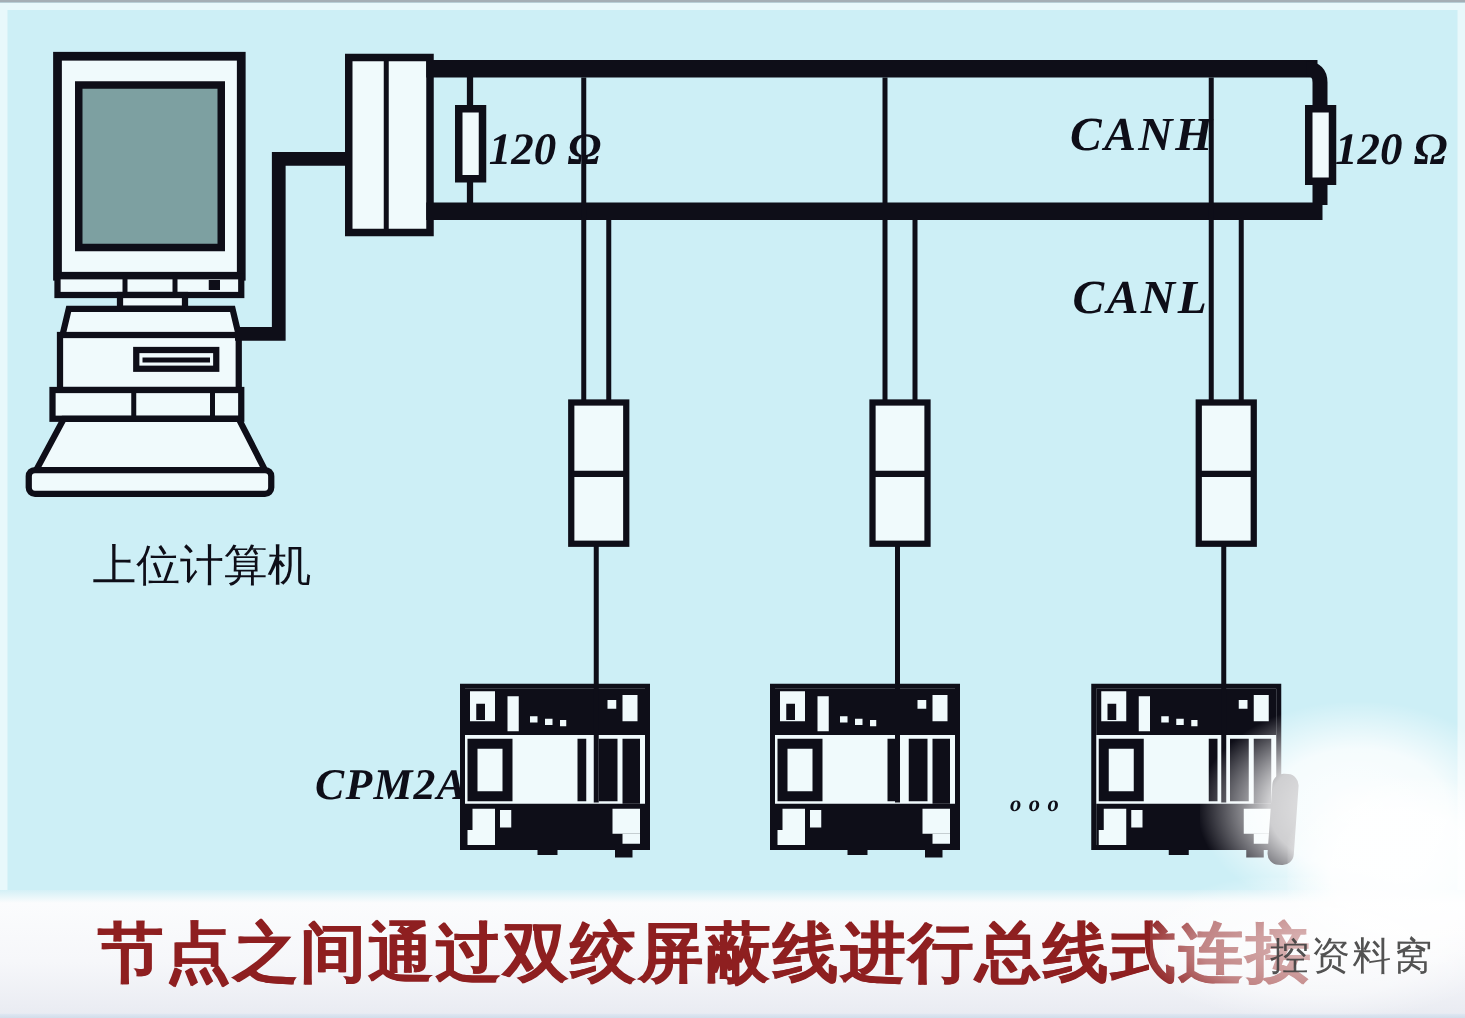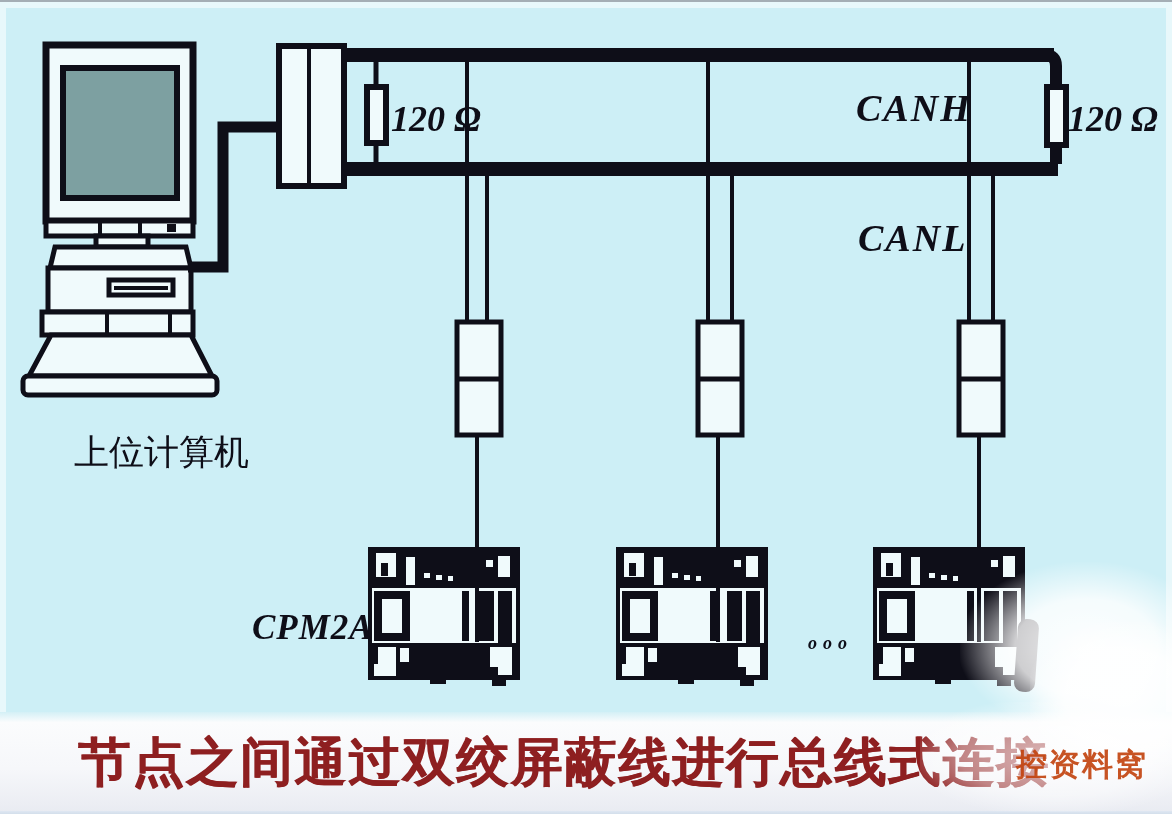--- a/index.html
+++ b/index.html
@@ -37,21 +37,21 @@
   }
   .smudge{position:absolute;z-index:3;pointer-events:none;}
   .smudge-1{left:960px;top:560px;width:230px;height:170px;
     background:radial-gradient(ellipse at 55% 50%,rgba(255,255,255,0.95) 0%,rgba(255,255,255,0.8) 40%,rgba(255,255,255,0) 72%);}
   .smudge-2{left:1030px;top:620px;width:190px;height:150px;
     background:radial-gradient(ellipse at 50% 50%,rgba(255,255,255,0.97) 0%,rgba(255,255,255,0.85) 45%,rgba(255,255,255,0) 75%);}
   .smudge-3{left:920px;top:700px;width:270px;height:110px;
     background:radial-gradient(ellipse at 50% 50%,rgba(255,255,255,0.7) 0%,rgba(255,255,255,0.45) 50%,rgba(255,255,255,0) 78%);}
   .watermark{
     position:absolute;z-index:4;left:1016px;top:742px;
-    font-size:31px;font-weight:700;color:#c2410c;opacity:0.9;
+    font-size:31px;font-weight:400;color:#404040;opacity:0.9;
     letter-spacing:2px;white-space:nowrap;
   }
 </style>
 </head>
 <body>
 
 <div class="page">
 
   <svg class="art" width="1172" height="814" viewBox="0 0 1172 814">
 

